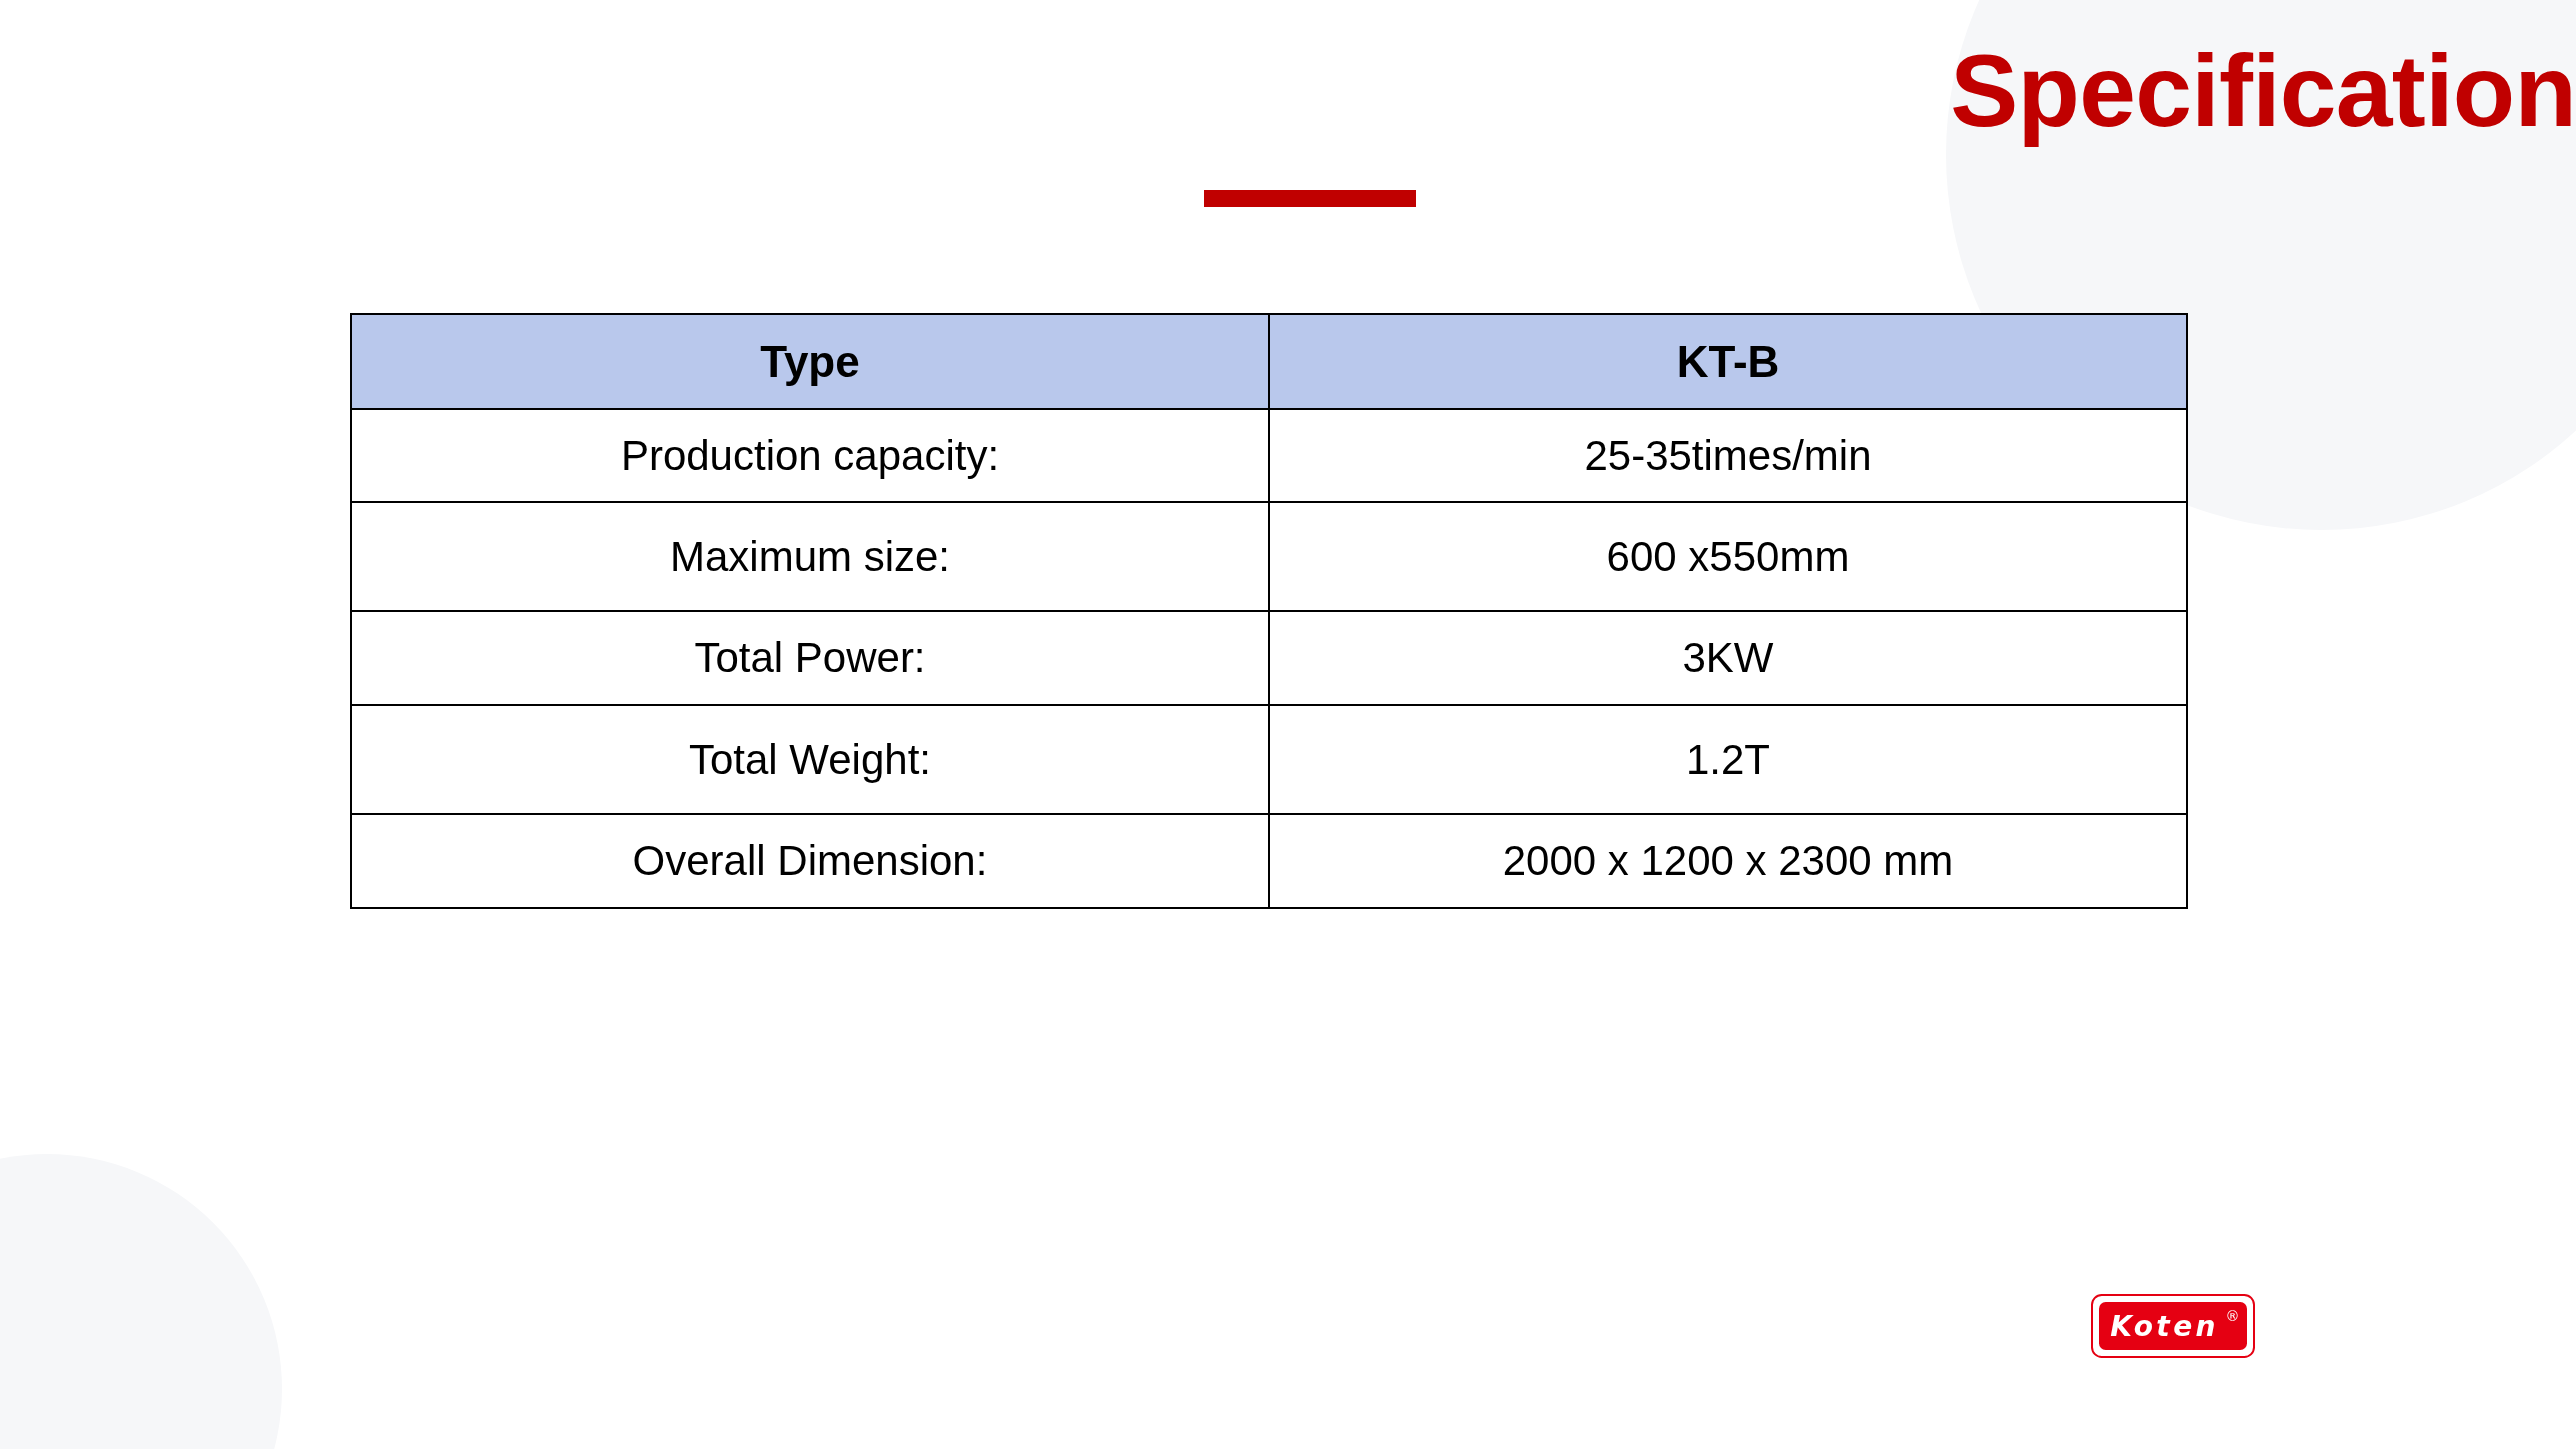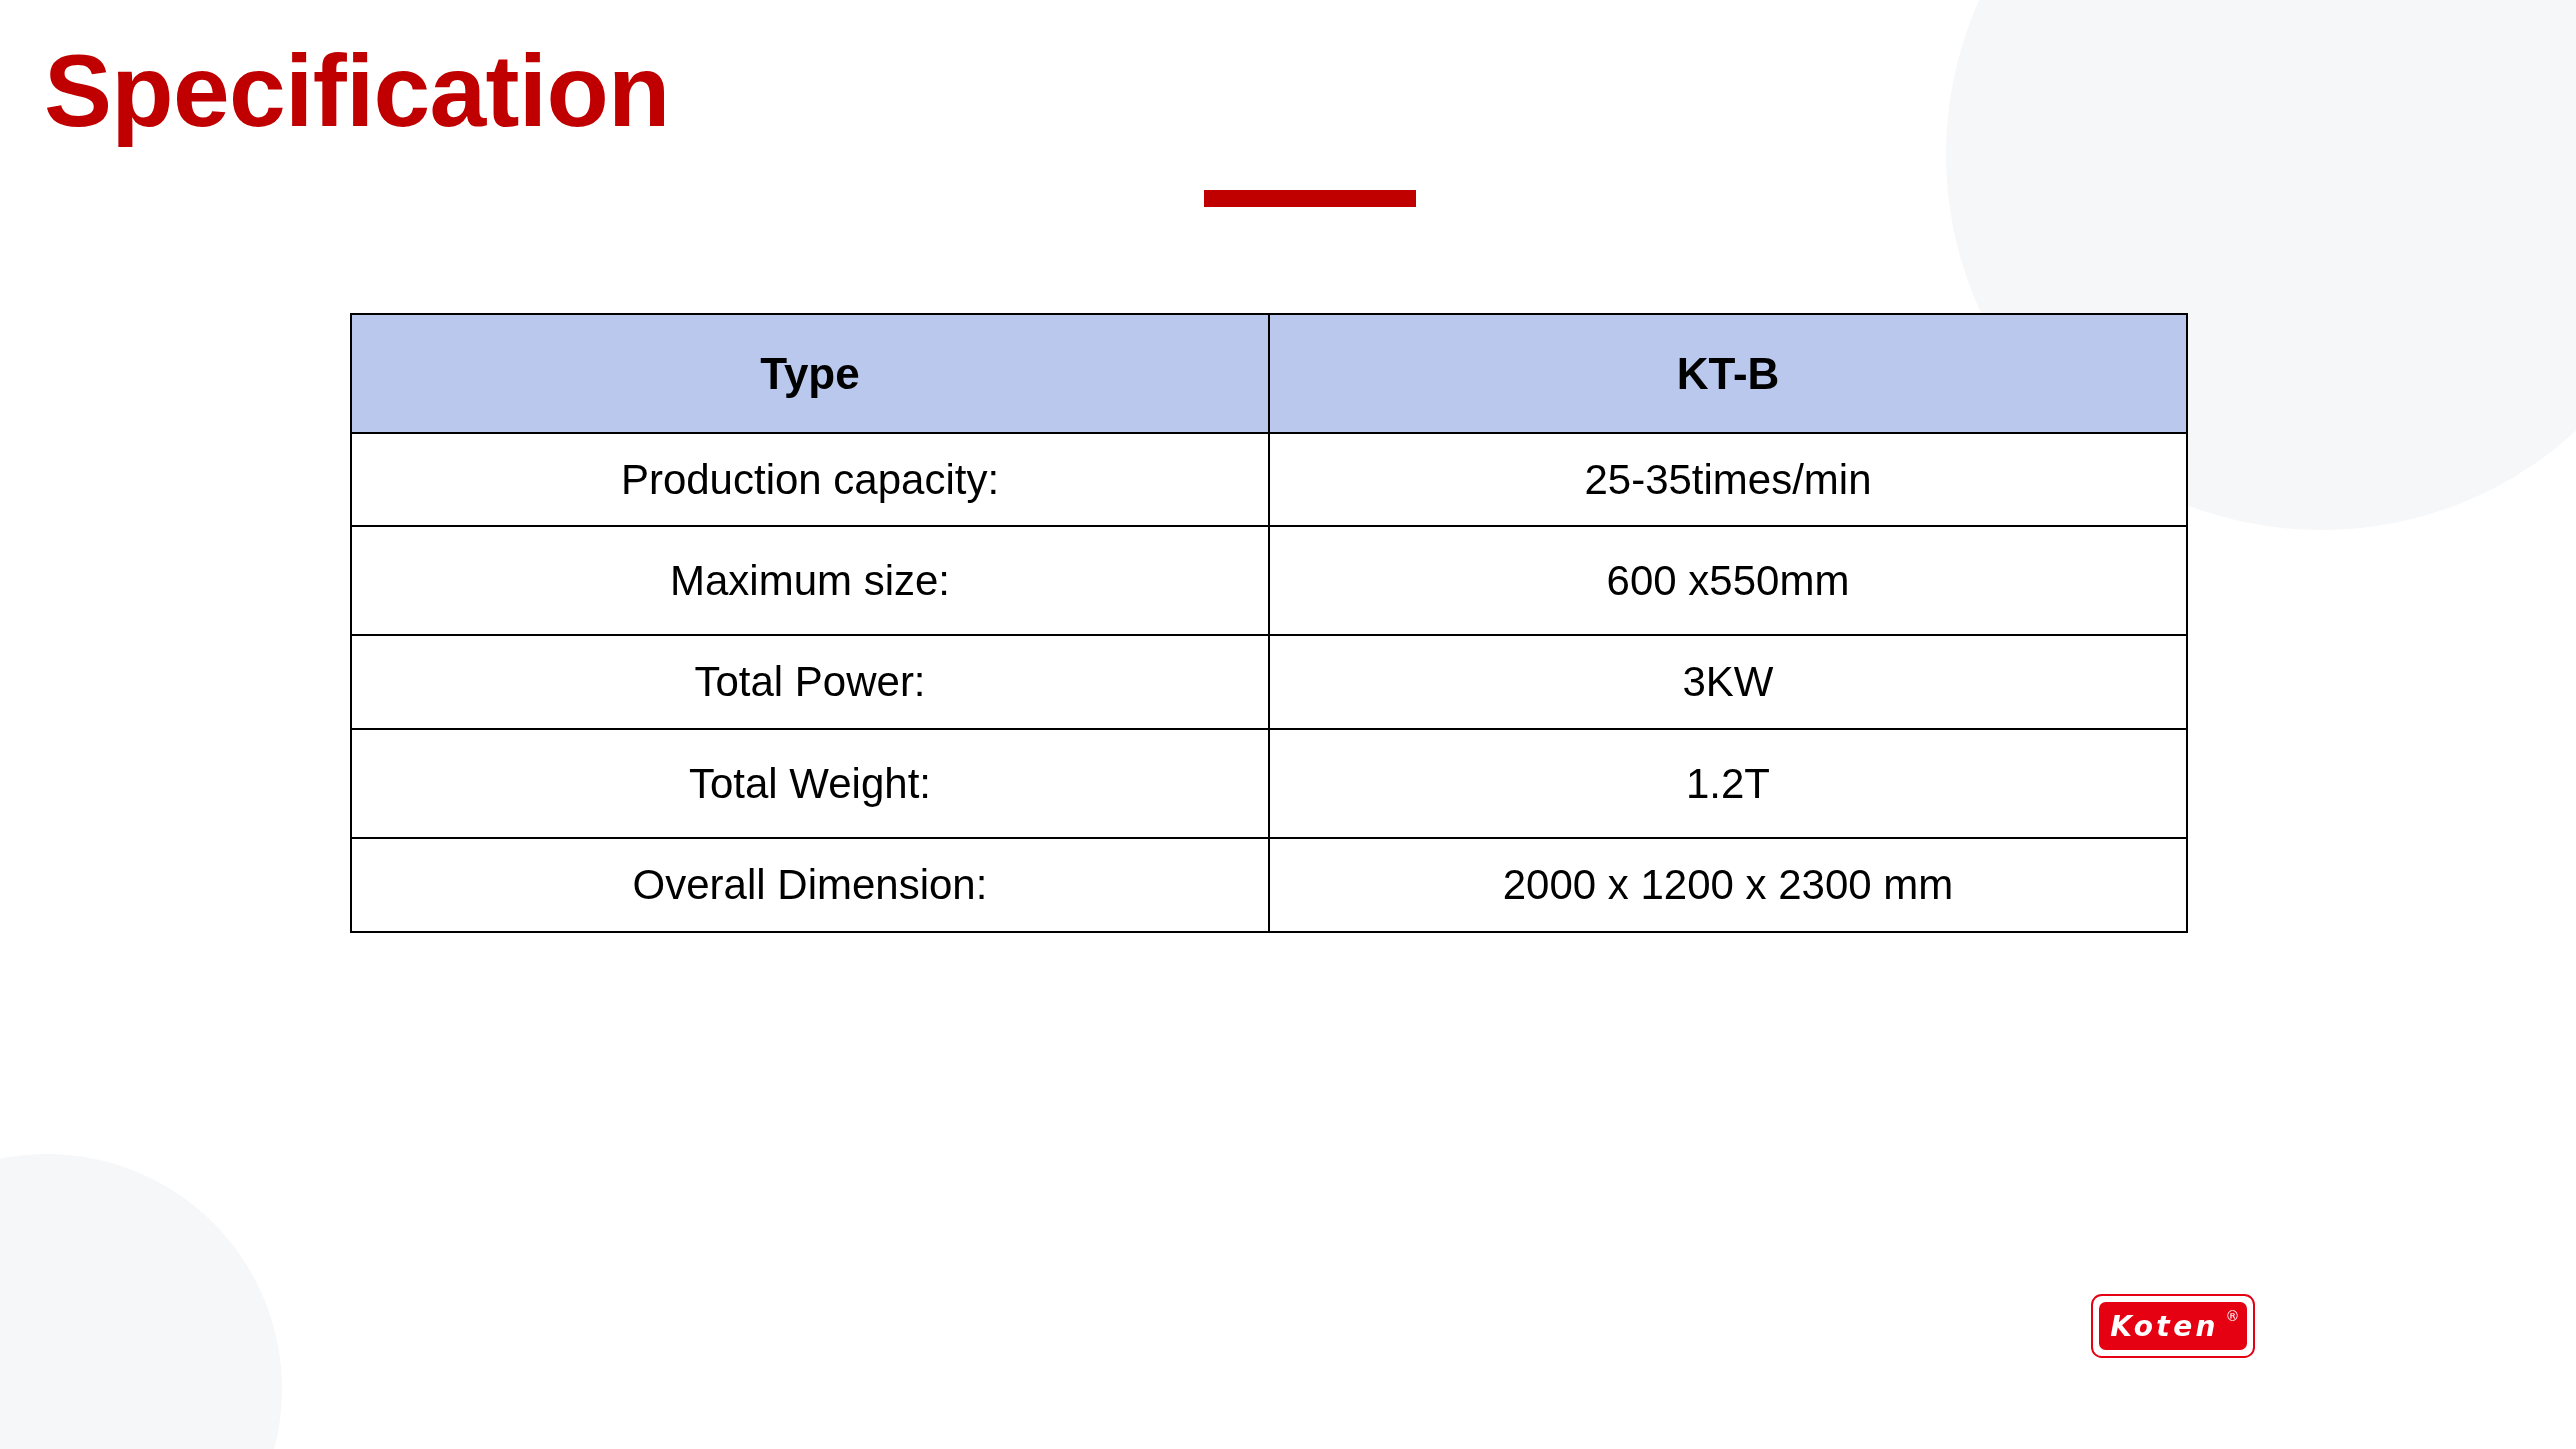--- a/index.html
+++ b/index.html
@@ -45,21 +45,21 @@
     background: linear-gradient(200deg, #fdfdfe 0%, #ffffff 70%);
     pointer-events: none;
   }
 
   
   #title-block {
     position: absolute;
     left: 0;
     right: 0;
     top: 40px;
-    text-align: left;
+    text-align: right;
     margin-left: 44px;
   }
   #page-title {
     display: block;
     font-size: 102px;
     line-height: 1.0;
     font-weight: 700;
     color: #c00000;
     letter-spacing: -0.7px;
     font-family: "Liberation Sans", "DejaVu Sans", sans-serif;
@@ -91,21 +91,21 @@
     vertical-align: middle;
     color: #000000;
     font-family: "Liberation Sans Narrow", "Liberation Sans", "DejaVu Sans", sans-serif;
     font-stretch: condensed;
   }
   #spec-table th {
     background: #b9c8ec;
     font-weight: 700;
     font-size: 44px;
     height: 93px;
-    padding: 12px;
+    padding: 0;
   }
   #spec-table td {
     background: #ffffff;
     font-weight: 400;
     font-size: 42px;
     padding: 0;
   }
   
   #spec-table th.cell-value,
   #spec-table td.cell-value {

